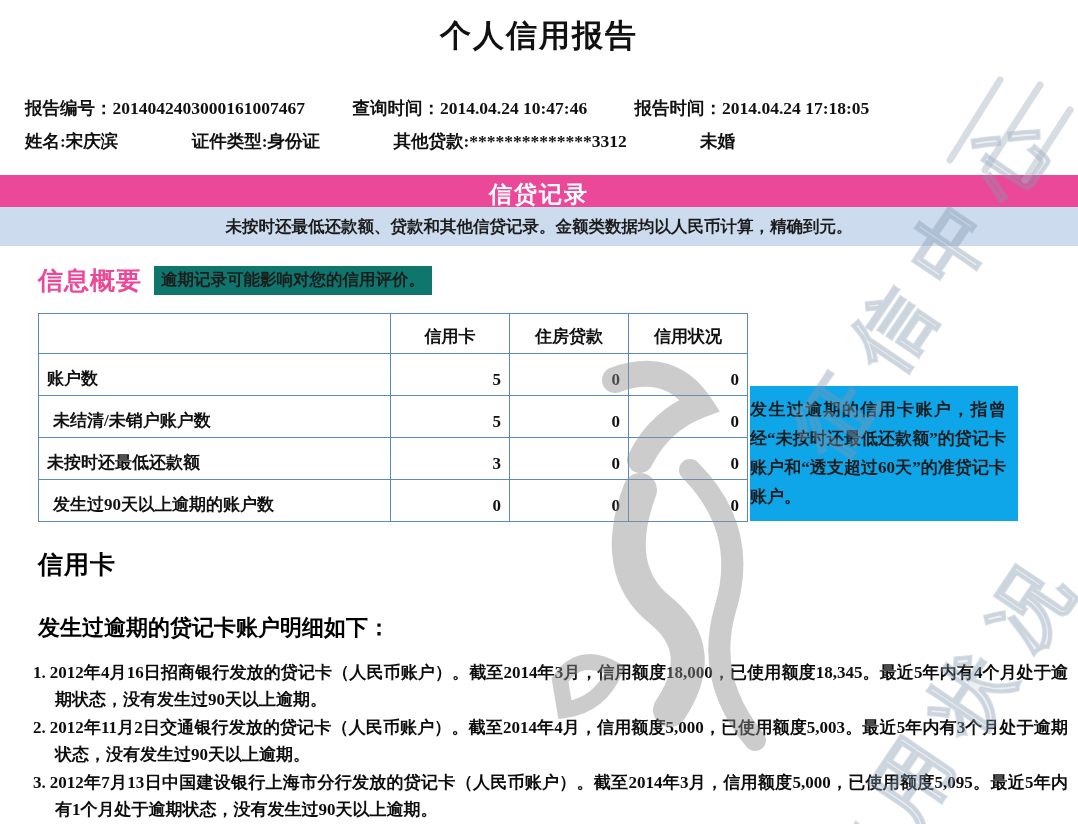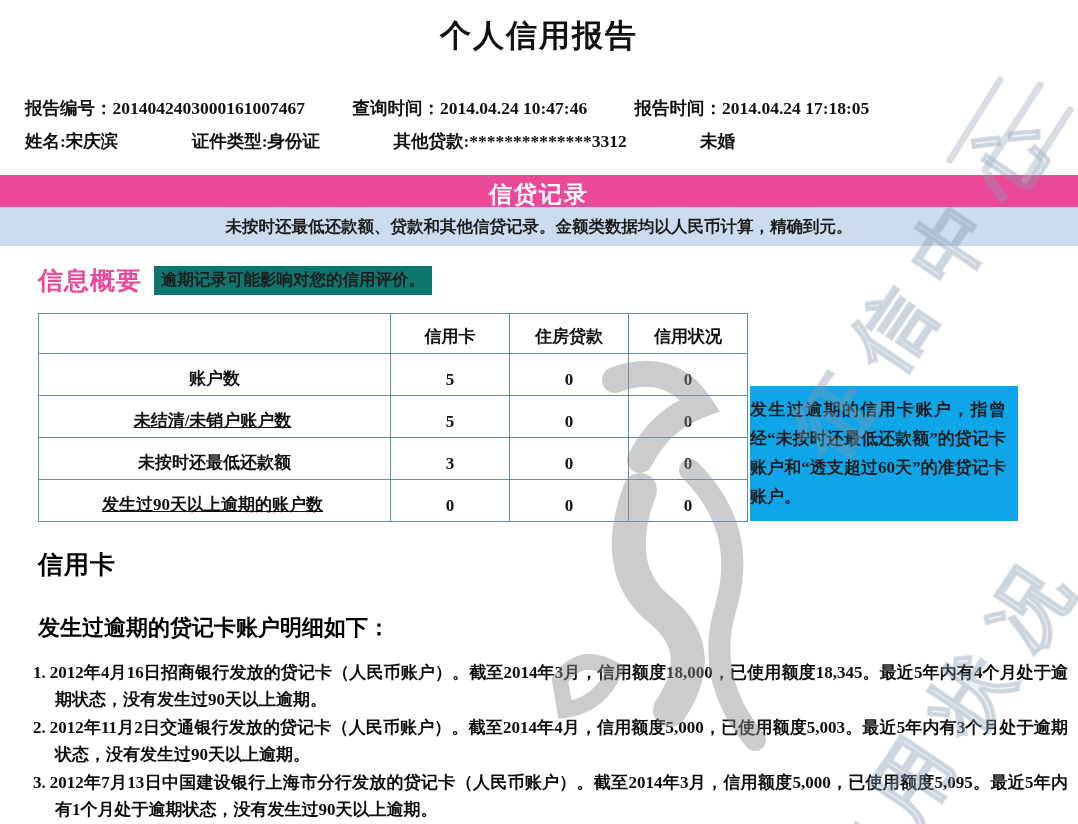--- a/index.html
+++ b/index.html
@@ -51,28 +51,27 @@
   .table-zone{display:flex;align-items:flex-start;margin:16px 0 0 38px;}
   table.summary{
     border-collapse:collapse;
     width:710px;table-layout:fixed;
   }
   table.summary th, table.summary td{
     border:1px solid #5b8ac2;
     font-size:17px;font-weight:bold;
     vertical-align:bottom;
     padding:0 8px 5px 8px;
-    text-align:center;
   }
   table.summary th{height:34px;text-align:center;font-weight:bold;}
   table.summary td{height:36px;}
   table.summary .col-label{width:352px;}
   table.summary .col-num{width:119px;}
   td.lbl{text-align:left;padding-left:6px;}
-  td.lbl.indent{padding-left:4px;text-decoration:underline;}
+  td.lbl.indent{padding-left:14px;}
   td.val{text-align:right;}
   .side-note{
     width:256px;margin-left:2px;margin-top:73px;
     background:#0ea5e9;
     padding:9px 12px 10px 0;
     font-size:17px;line-height:29px;color:#1c1c1c;
     text-align:justify;
   }
   
   .cc-head{margin:26px 0 0 38px;font-size:25px;letter-spacing:1px;color:#000;}

